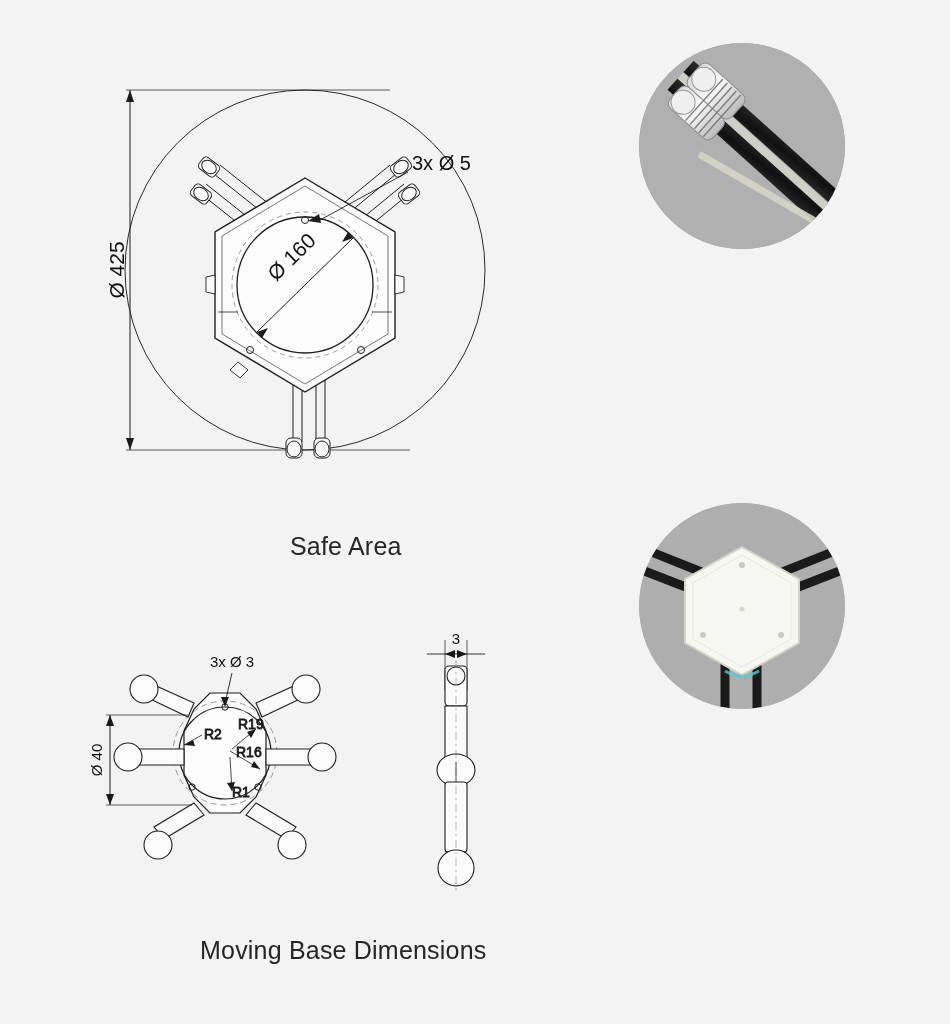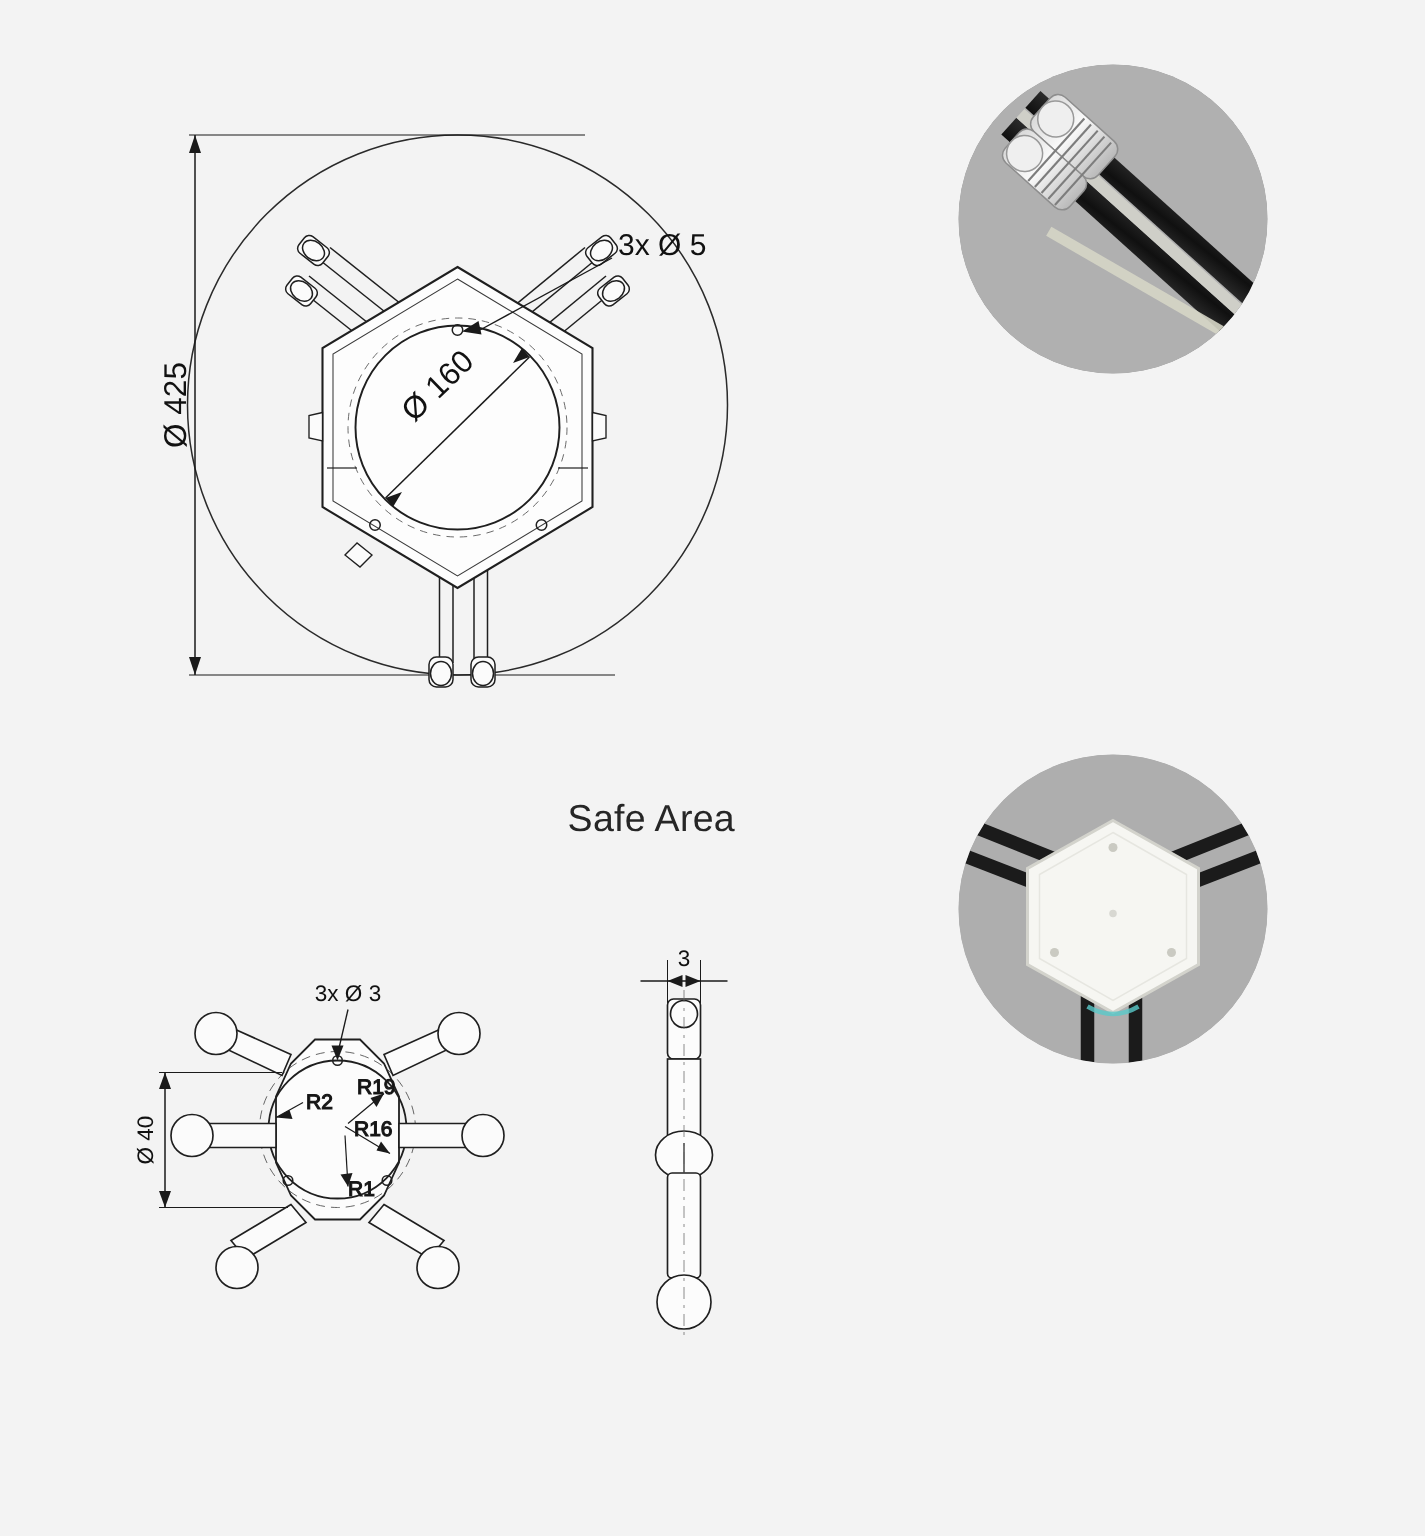--- a/index.html
+++ b/index.html
@@ -18,21 +18,21 @@
   .sheet {
     position: absolute;
     inset: 0;
     background: #f3f3f3;
   }
   .panel {
     position: absolute;
   }
   .caption {
     position: absolute;
-    text-align: right;
+    text-align: left;
     font-size: 25px;
     color: #262626;
     letter-spacing: 0.2px;
     white-space: nowrap;
   }
   svg {
     display: block;
     overflow: visible;
   }
   .dim-text {
@@ -306,14 +306,15 @@
         <rect x="40" y="76" width="22" height="56"></rect>
         <ellipse cx="51" cy="140" rx="19" ry="16"></ellipse>
         <rect x="40" y="152" width="22" height="70" rx="3"></rect>
         <circle cx="51" cy="238" r="18"></circle>
         <line x1="51" y1="132" x2="51" y2="152" stroke="#1f1f1f" stroke-width="0.8"></line>
       </g>
       <line x1="51" y1="30" x2="51" y2="262" stroke="#666" stroke-width="0.5" stroke-dasharray="8 4 2 4"></line>
     </svg>
   </div>
 
+  <div class="caption" style="left:200px; top:936px; width:560px;">Moving Base Dimensions</div>
 
 </div>
 
 </body></html>

